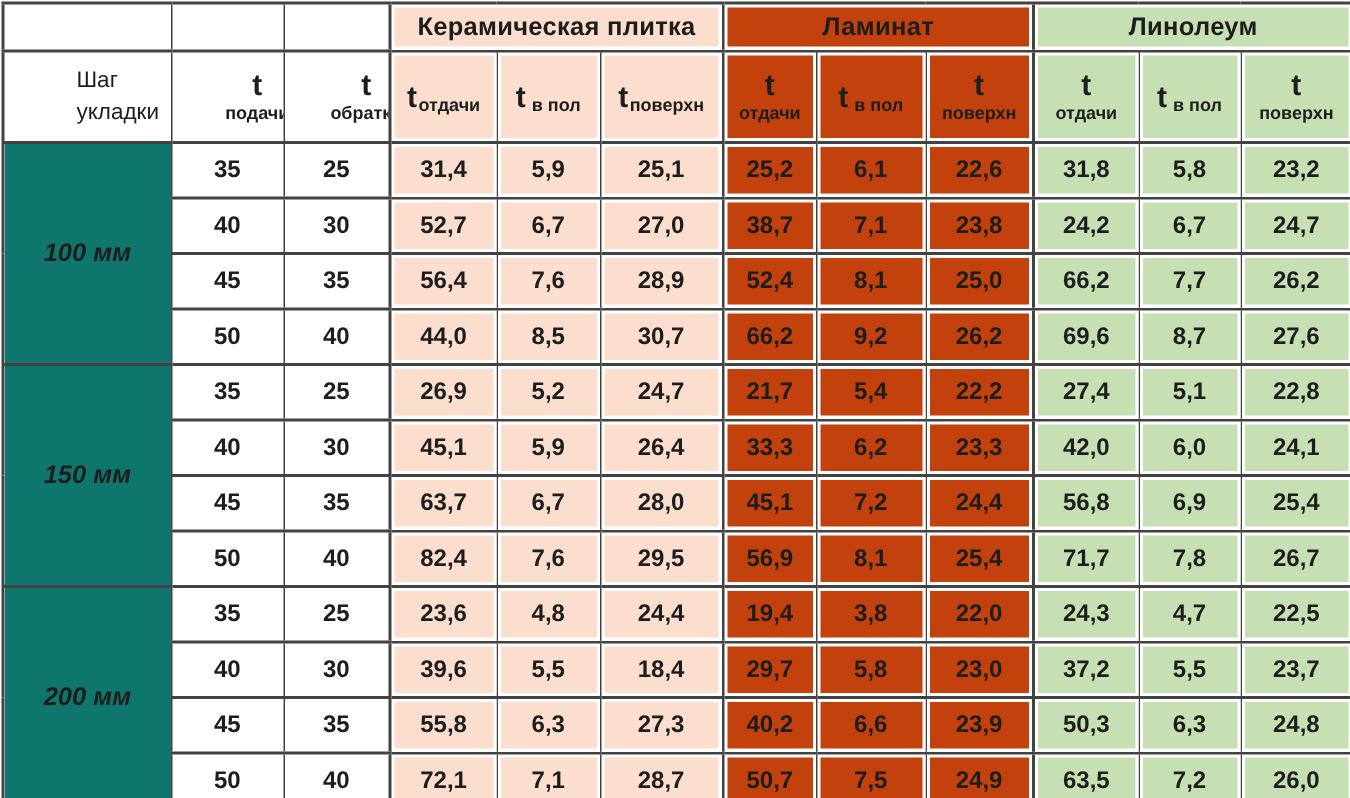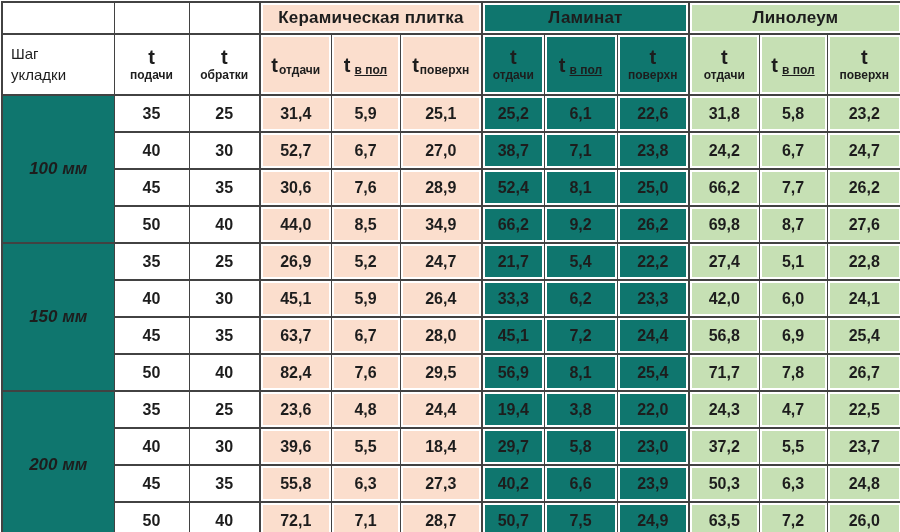--- a/index.html
+++ b/index.html
@@ -5,45 +5,45 @@
   html,body{margin:0;padding:0;background:#fff;}
   body{width:900px;height:532px;overflow:hidden;
        font-family:"Liberation Sans","DejaVu Sans",sans-serif;color:#1d1d1d;}
   .wrap{padding:1px;}
   table{border-collapse:collapse;table-layout:fixed;width:898px;height:529px;
         border:2px solid #424242;}
   td{border:solid #424242;border-width:2px 1px;padding:0;text-align:center;
      vertical-align:middle;overflow:hidden;}
   .gb{border-left-width:2px;}
   tr.ghead td{height:30px;padding-left:40px;}
-  tr.shead td{height:59px;}
+  tr.shead td{height:59px;padding-left:40px;}
   tr.data td{height:35px;}
   
   td.c{position:relative;background:#fff;}
   .fill{position:absolute;top:2px;bottom:2px;left:2px;right:2px;
         display:flex;align-items:center;justify-content:center;}
   td.p .fill{background:#fbdecd;}
-  td.b .fill{background:#0f766e;}
+  td.b .fill{background:#c2410c;}
   td.g .fill{background:#c6e0b4;}
   .num{font-weight:700;font-size:16px;}
   .step{font-weight:700;font-size:17px;background:#0f766e;font-style:italic;}
   .ghl{font-weight:700;font-size:17px;letter-spacing:.2px;}
   .stepHead{text-align:left;}
   .stepLines{display:flex;flex-direction:column;align-items:flex-start;
              padding-left:8px;font-size:15px;line-height:1.35;font-weight:400;}
   
   .stk{display:flex;flex-direction:column;align-items:center;justify-content:center;
        font-weight:700;}
   .stk .t{font-size:20px;line-height:1.05;}
   .stk .s{font-size:12px;line-height:1.2;}
   
   .inl{flex-direction:row;align-items:center;font-weight:700;}
   .inl .t{font-size:20px;line-height:1;}
   .inl .s{font-size:12px;line-height:1;position:relative;top:5px;margin-left:1px;}
-  .inl .s.sp{margin-left:4px;text-decoration:underline;}
+  .inl .s.sp{margin-left:4px;}
 </style>
 </head>
 <body>
 
 <div class="wrap">
 <table>
 <colgroup>
   <col style="width:112px">
         <col style="width:75px">
         <col style="width:71px">
@@ -209,21 +209,21 @@
             <div class="fill num">6,7</div>
           </td>
   <td class="c g">
             <div class="fill num">24,7</div>
           </td>
 </tr>
 <tr class="data">
   <td class="w num">45</td>
   <td class="w num">35</td>
   <td class="c p gb">
-            <div class="fill num">30,6</div>
+            <div class="fill num">56,4</div>
           </td>
   <td class="c p">
             <div class="fill num">7,6</div>
           </td>
   <td class="c p">
             <div class="fill num">28,9</div>
           </td>
   <td class="c b gb">
             <div class="fill num">52,4</div>
           </td>
@@ -246,33 +246,33 @@
 <tr class="data">
   <td class="w num">50</td>
   <td class="w num">40</td>
   <td class="c p gb">
             <div class="fill num">44,0</div>
           </td>
   <td class="c p">
             <div class="fill num">8,5</div>
           </td>
   <td class="c p">
-            <div class="fill num">34,9</div>
+            <div class="fill num">30,7</div>
           </td>
   <td class="c b gb">
             <div class="fill num">66,2</div>
           </td>
   <td class="c b">
             <div class="fill num">9,2</div>
           </td>
   <td class="c b">
             <div class="fill num">26,2</div>
           </td>
   <td class="c g gb">
-            <div class="fill num">69,8</div>
+            <div class="fill num">69,6</div>
           </td>
   <td class="c g">
             <div class="fill num">8,7</div>
           </td>
   <td class="c g">
             <div class="fill num">27,6</div>
           </td>
 </tr>
 
 <tr class="data">

